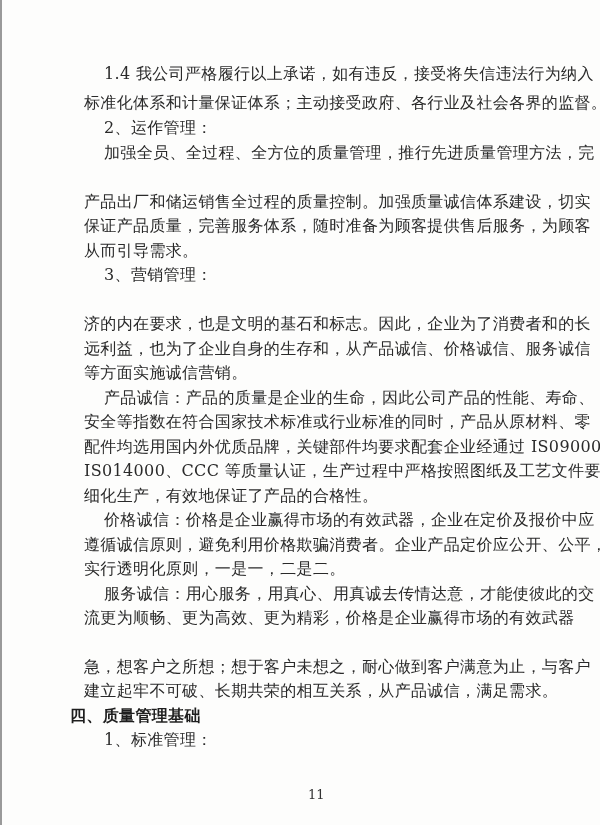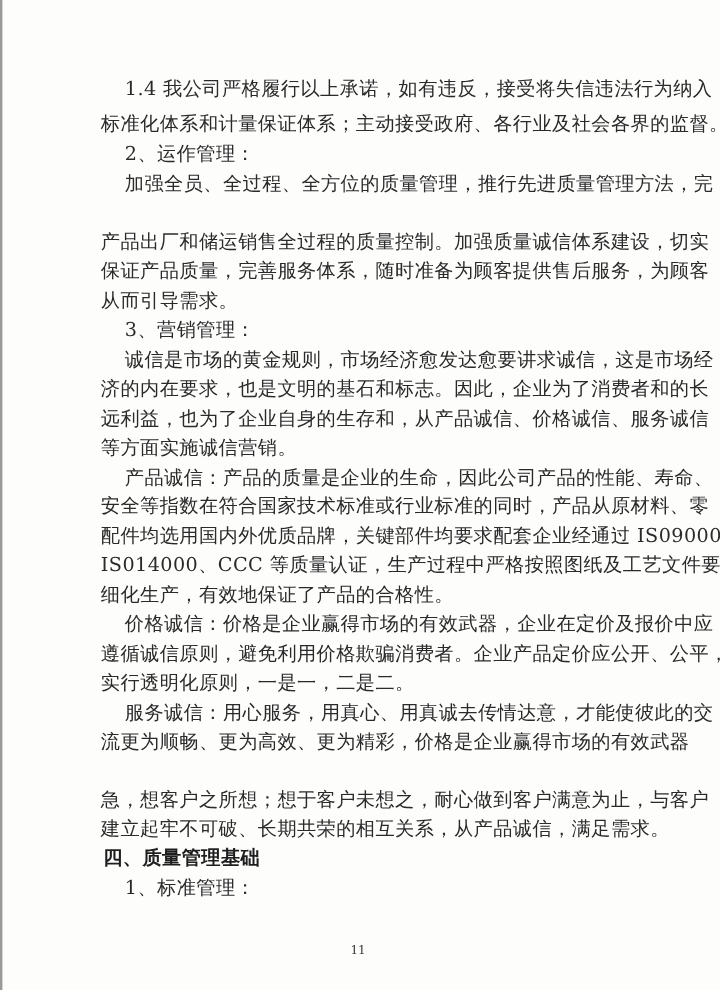--- a/index.html
+++ b/index.html
@@ -7,38 +7,37 @@
     width: 600px; height: 825px; background: #fdfdfc; position: relative; overflow: hidden;
     font-family: "DejaVu Serif", "Liberation Serif", serif; color: #2a2a2a;
   }
   .edge-left { position: absolute; left: 0; top: 0; width: 2px; height: 825px; background: #9a9a9a; }
   .page { position: absolute; left: 0; top: 0; width: 600px; height: 825px; }
   .line {
     position: absolute; left: 84px; width: 440px; font-size: 16px; line-height: 20px;
     white-space: nowrap; letter-spacing: 0.35px;
   }
   .line.indent { left: 104px; }
-  .line.heading { left: 86px; font-family: Liberation Serif, serif; font-weight: bold; font-size: 16px; color: #1e1e1e; }
-  .page-number { position: absolute; left: 292px; top: 787px; font-size: 10px; color: #333; }
+  .line.heading { left: 70px; font-family: Liberation Serif, serif; font-weight: bold; font-size: 16px; color: #1e1e1e; }
+  .page-number { position: absolute; left: 308px; top: 787px; font-size: 13px; color: #333; }
 </style>
 </head>
 <body>
 
 <div class="edge-left"></div>
 
 <div class="page">
   <div class="line indent" style="top:64px">1.4 我公司严格履行以上承诺，如有违反，接受将失信违法行为纳入</div>
   <div class="line" style="top:93px">标准化体系和计量保证体系；主动接受政府、各行业及社会各界的监督。</div>
   <div class="line indent" style="top:118px">2、运作管理：</div>
   <div class="line indent" style="top:143px">加强全员、全过程、全方位的质量管理，推行先进质量管理方法，完</div>
   <div class="line" style="top:192px">产品出厂和储运销售全过程的质量控制。加强质量诚信体系建设，切实</div>
   <div class="line" style="top:216px">保证产品质量，完善服务体系，随时准备为顾客提供售后服务，为顾客</div>
   <div class="line" style="top:241px">从而引导需求。</div>
   <div class="line indent" style="top:265px">3、营销管理：</div>
-  <div class="line indent" style="top:290px">诚信是市场的黄金规则，市场经济愈发达愈要讲求诚信，这是市场经</div>
   <div class="line" style="top:339px">远利益，也为了企业自身的生存和，从产品诚信、价格诚信、服务诚信</div>
   <div class="line" style="top:314px">济的内在要求，也是文明的基石和标志。因此，企业为了消费者和的长</div>
   <div class="line" style="top:363px">等方面实施诚信营销。</div>
   <div class="line indent" style="top:388px">产品诚信：产品的质量是企业的生命，因此公司产品的性能、寿命、</div>
   <div class="line" style="top:412px">安全等指数在符合国家技术标准或行业标准的同时，产品从原材料、零</div>
   <div class="line" style="top:437px">配件均选用国内外优质品牌，关键部件均要求配套企业经通过 IS09000、</div>
   <div class="line" style="top:461px">IS014000、CCC 等质量认证，生产过程中严格按照图纸及工艺文件要求精</div>
   <div class="line" style="top:486px">细化生产，有效地保证了产品的合格性。</div>
   <div class="line indent" style="top:510px">价格诚信：价格是企业赢得市场的有效武器，企业在定价及报价中应</div>
   <div class="line" style="top:535px">遵循诚信原则，避免利用价格欺骗消费者。企业产品定价应公开、公平，</div>

